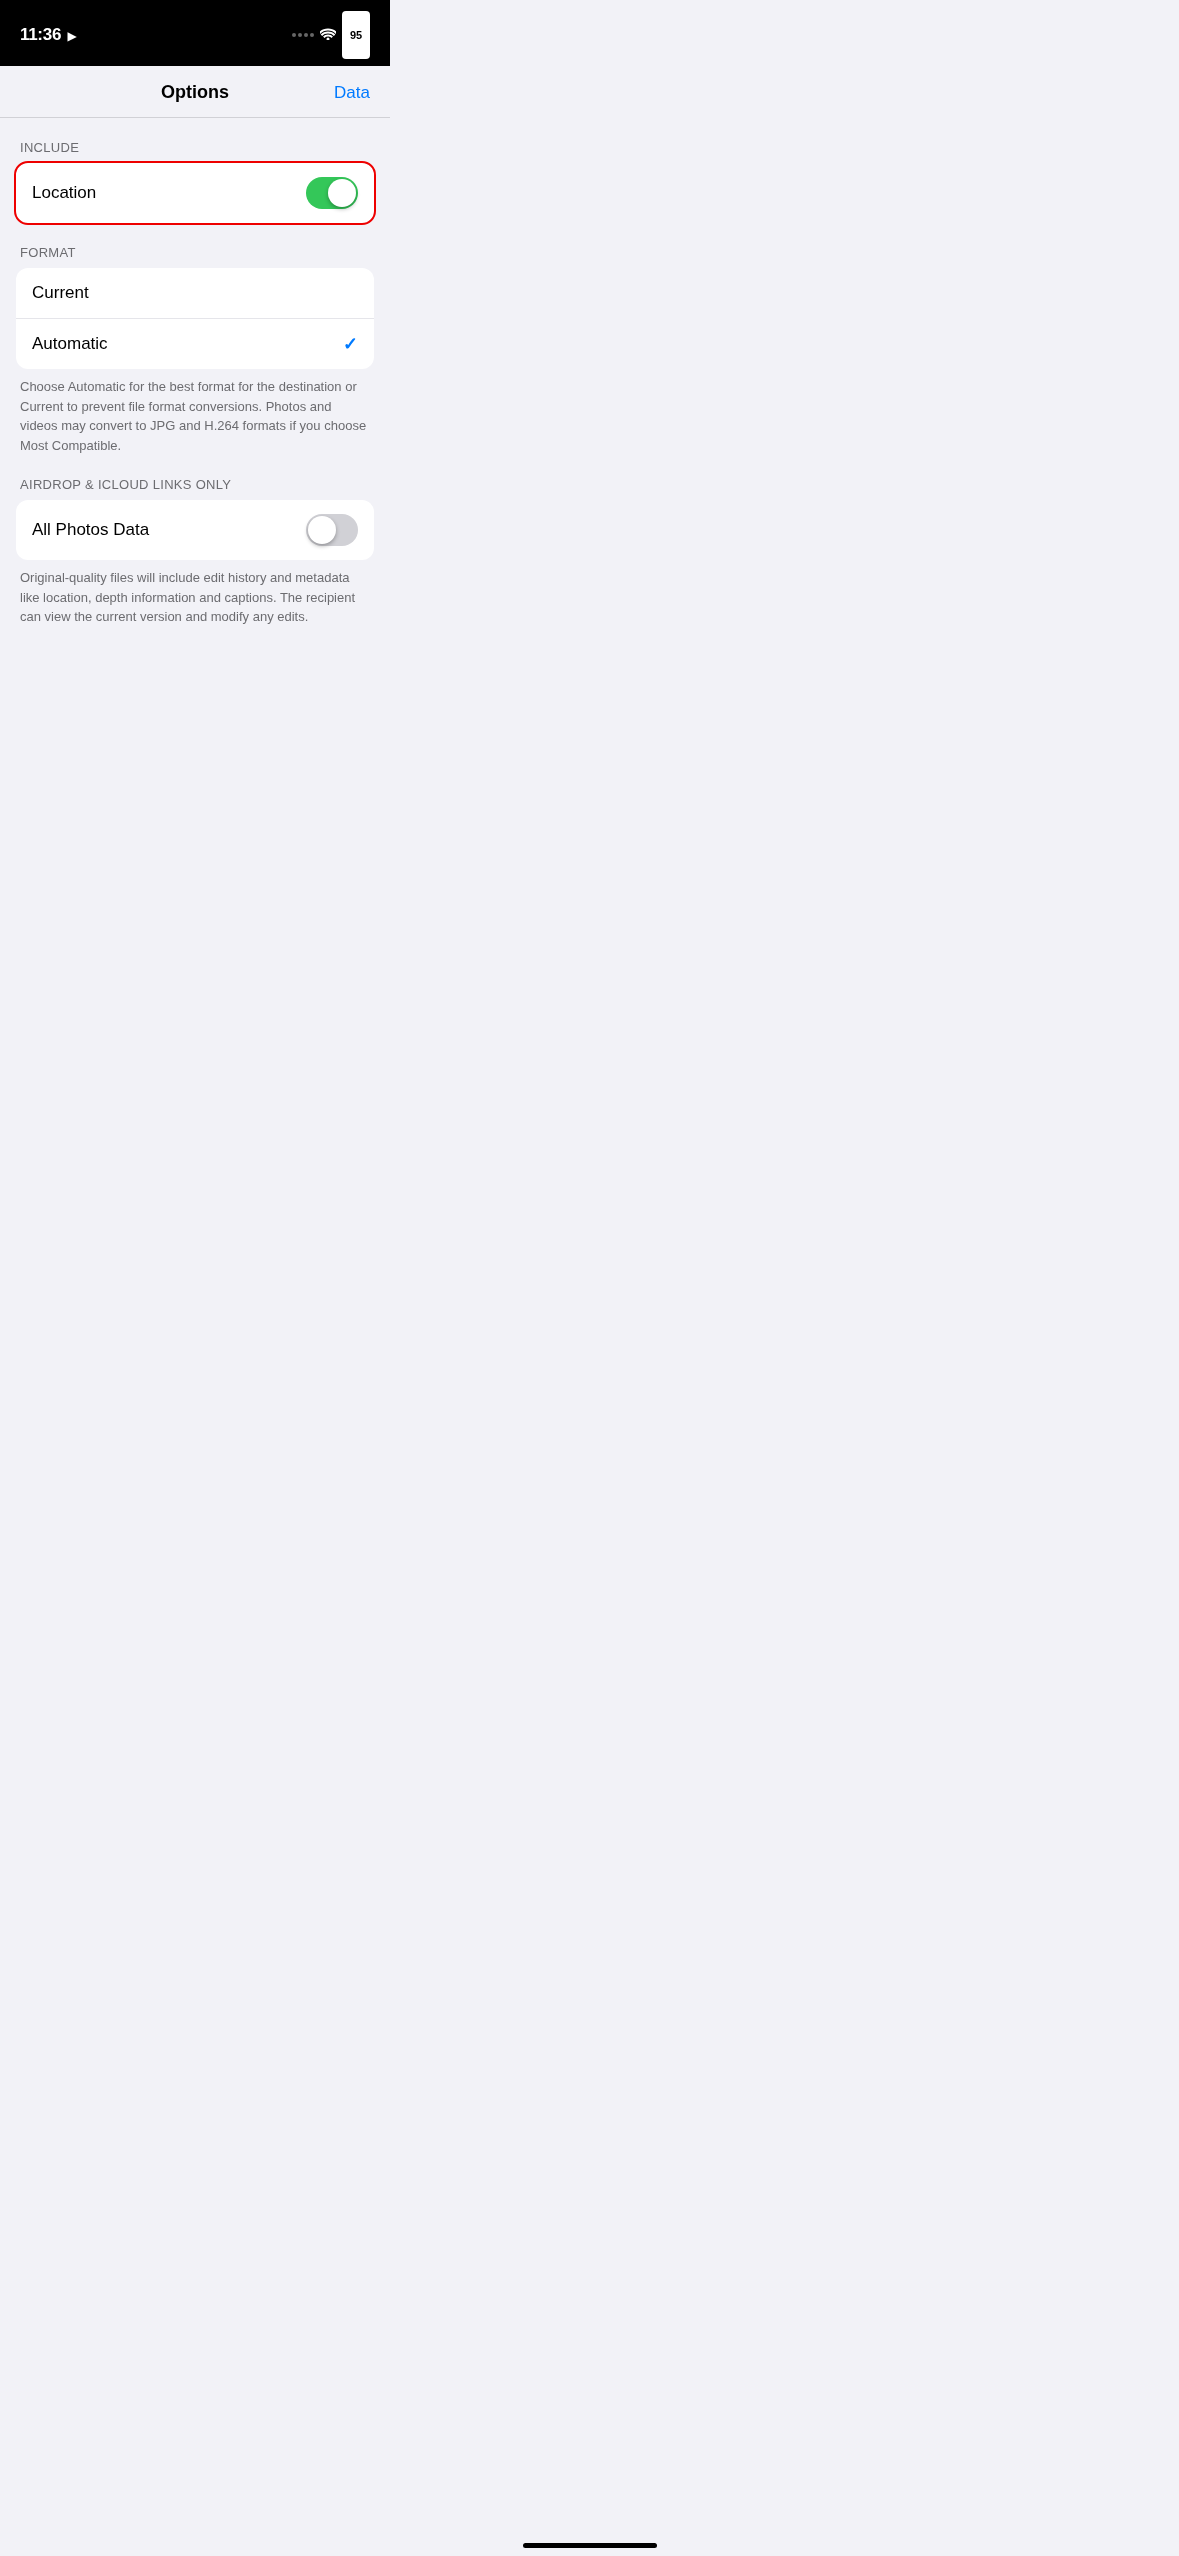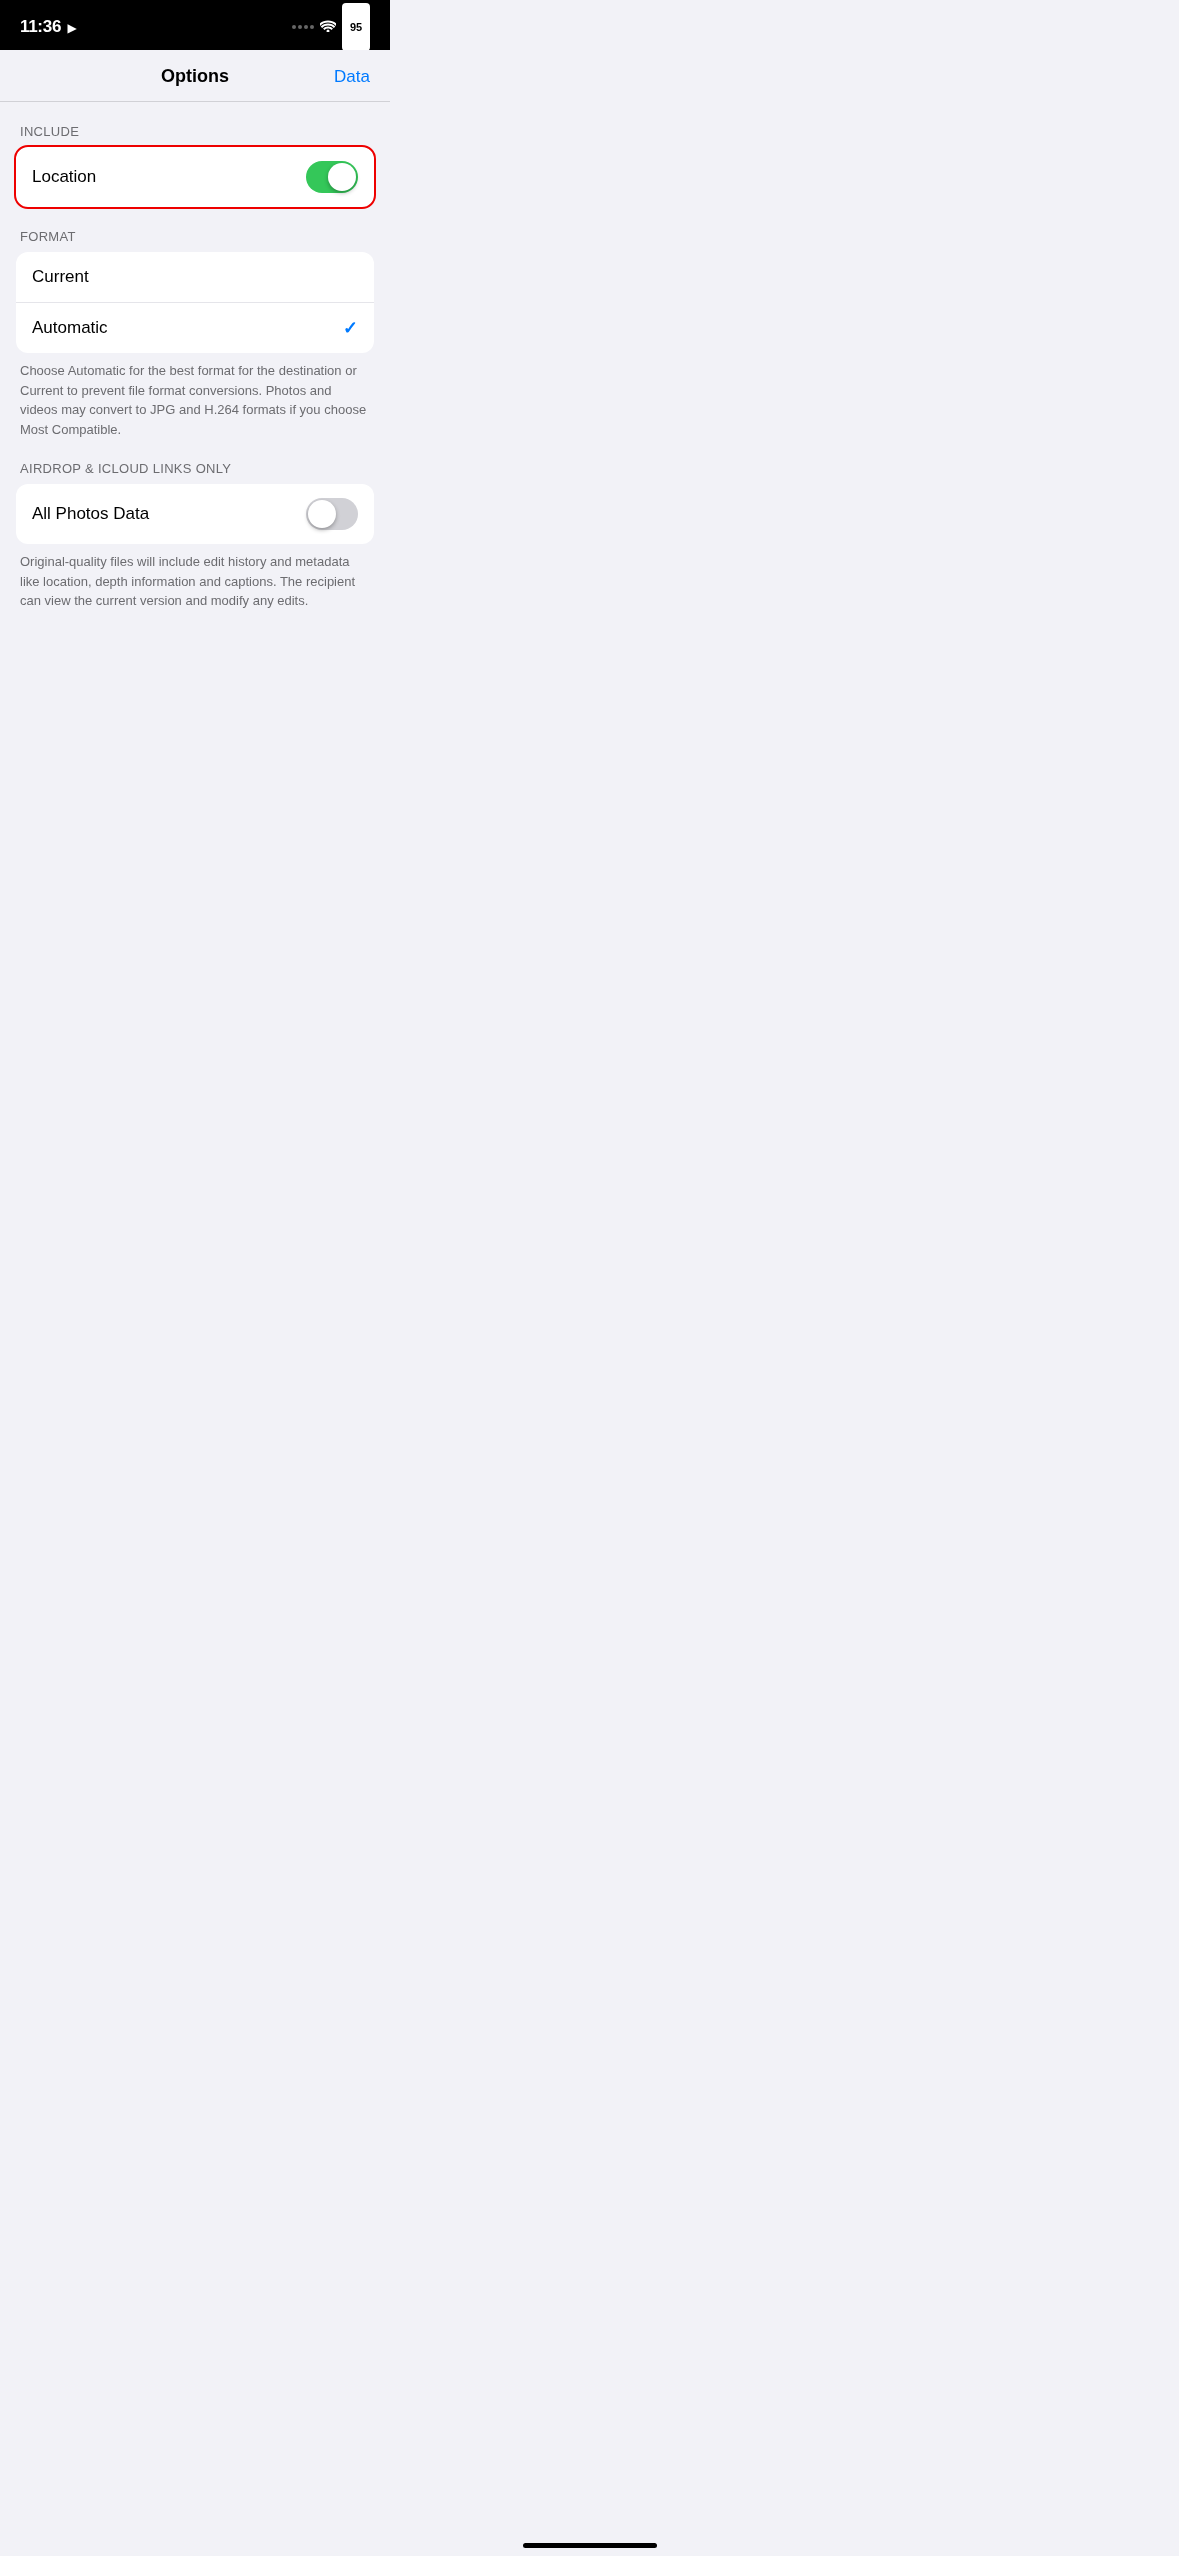--- a/index.html
+++ b/index.html
@@ -14,21 +14,21 @@
     }
 
     
     .status-bar {
       background: #000;
       color: #fff;
       display: flex;
       justify-content: space-between;
       align-items: center;
       padding: 14px 20px 10px 20px;
-      height: 50px;
+      height: 66px;
     }
 
     .status-time {
       font-size: 17px;
       font-weight: 600;
       letter-spacing: -0.3px;
     }
 
     .status-icons {
       display: flex;

